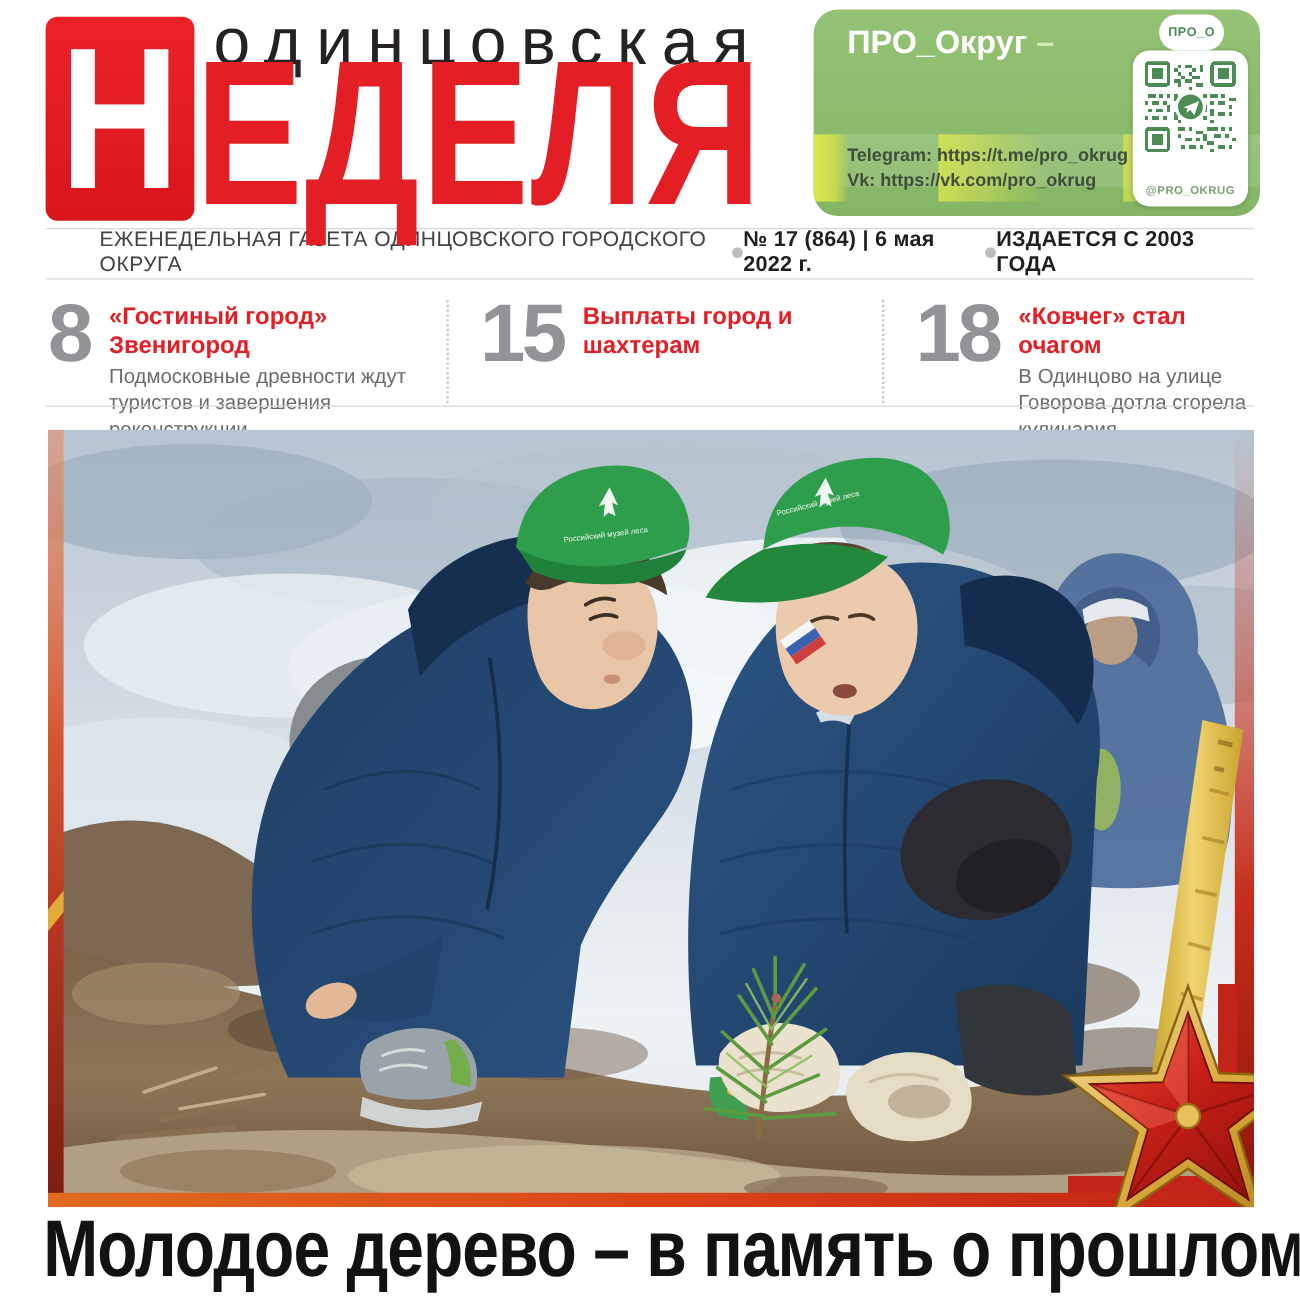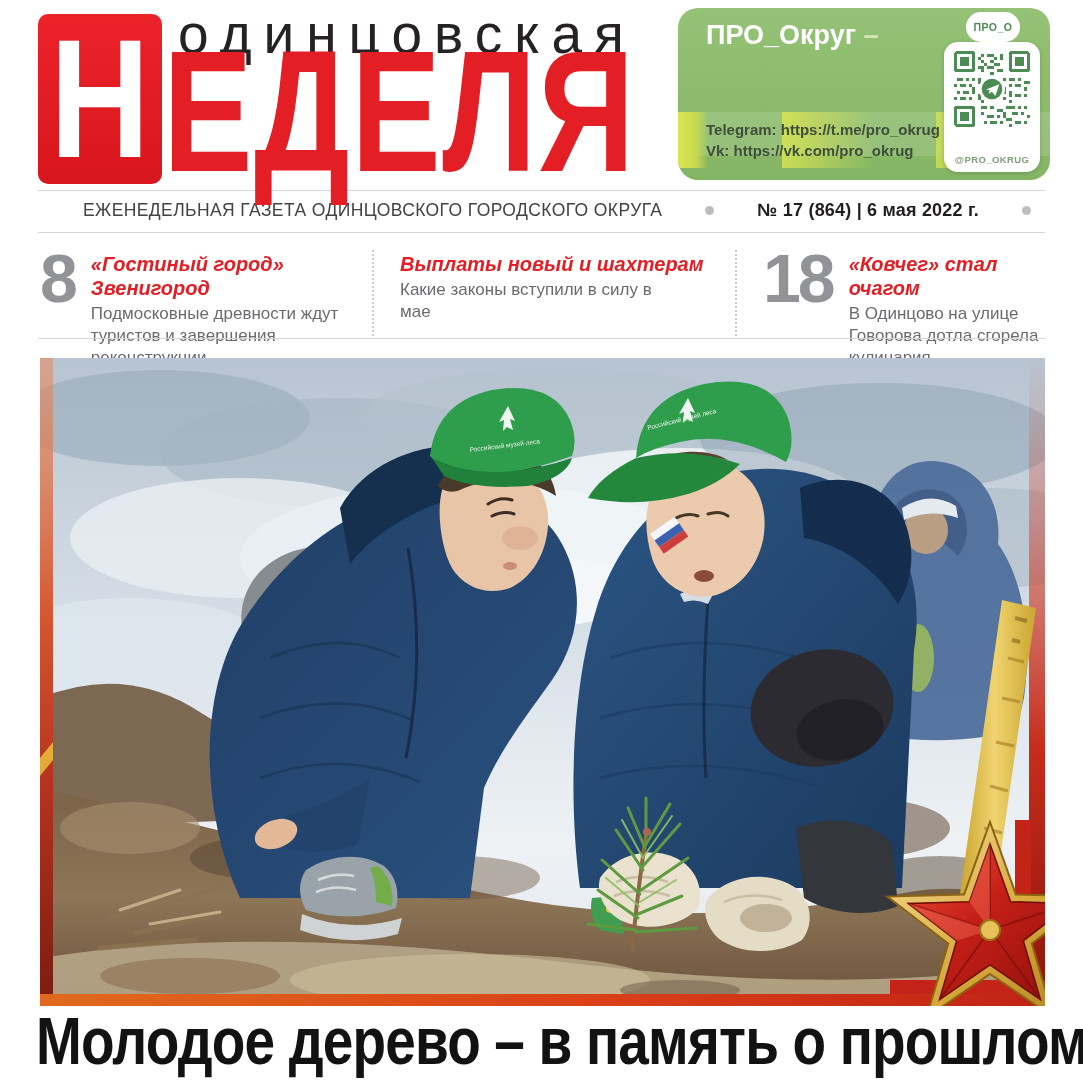--- a/index.html
+++ b/index.html
@@ -49,21 +49,21 @@
   .issue,.since{font-size:18px;font-weight:700;color:#221e1f;letter-spacing:.2px;}
   .dot{width:9px;height:9px;border-radius:50%;background:#bcbec0;flex:0 0 auto;}
 
   
   .teasers{position:absolute;left:40px;right:38px;top:250px;height:86px;display:flex;}
   .teaser{display:flex;gap:16px;box-sizing:border-box;}
   .teaser.c1{flex:0 0 334px;border-right:2px dotted #c9cacb;padding-right:10px;}
   .teaser.c2{flex:0 0 363px;border-right:2px dotted #c9cacb;padding-left:26px;}
   .teaser.c3{flex:1 1 auto;padding-left:26px;gap:16px;}
   .t-num{font-size:68px;font-weight:700;color:#919396;line-height:56px;letter-spacing:-3px;}
-  .t-title{font-size:20px;font-weight:700;color:#e31e24;line-height:24px;margin-top:2px;font-style:italic;}
+  .t-title{font-size:20px;font-weight:700;color:#e31e24;line-height:24px;margin-top:2px;}
   .t-sub{font-size:17px;color:#6a6b6e;line-height:22px;margin-top:3px;}
   .c1 .t-sub{max-width:252px}.c2 .t-sub{max-width:262px}.c3 .t-sub{max-width:232px}
 
   
   .photo{position:absolute;left:40px;top:358px;width:1005px;height:648px;margin:0;overflow:hidden;}
   .photo svg{display:block;}
 
   
   .headline{position:absolute;left:36px;top:1002px;margin:0;font-size:67px;line-height:78px;font-weight:700;
             color:#121212;letter-spacing:-1px;white-space:nowrap;transform:scaleX(.82);transform-origin:left top;}
@@ -123,35 +123,36 @@
       </div>
     </div>
   </header>
 
   <div class="rule r1"></div>
   <div class="dateline">
     <span class="tagline">ЕЖЕНЕДЕЛЬНАЯ ГАЗЕТА ОДИНЦОВСКОГО ГОРОДСКОГО ОКРУГА</span>
     <span class="dot"></span>
     <span class="issue">№ 17 (864) | 6 мая 2022 г.</span>
     <span class="dot"></span>
+    <span class="since">ИЗДАЕТСЯ С 2003 ГОДА</span>
   </div>
   <div class="rule r2"></div>
 
   <section class="teasers">
     <article class="teaser c1">
       <div class="t-num">8</div>
       <div>
         <div class="t-title">«Гостиный город» Звенигород</div>
         <div class="t-sub">Подмосковные древности ждут туристов и завершения реконструкции</div>
       </div>
     </article>
     <article class="teaser c2">
+      <div class="t-num">15</div>
       <div>
-        <div class="t-title">Выплаты новый и шахтерам</div>
-        <div class="t-sub">Какие законы вступили в силу в мае</div>
+        <div class="t-title">Выплаты город и шахтерам</div>
       </div>
     </article>
     <article class="teaser c3">
       <div class="t-num">18</div>
       <div>
         <div class="t-title">«Ковчег» стал очагом</div>
         <div class="t-sub">В Одинцово на улице Говорова дотла сгорела кулинария</div>
       </div>
     </article>
   </section>

